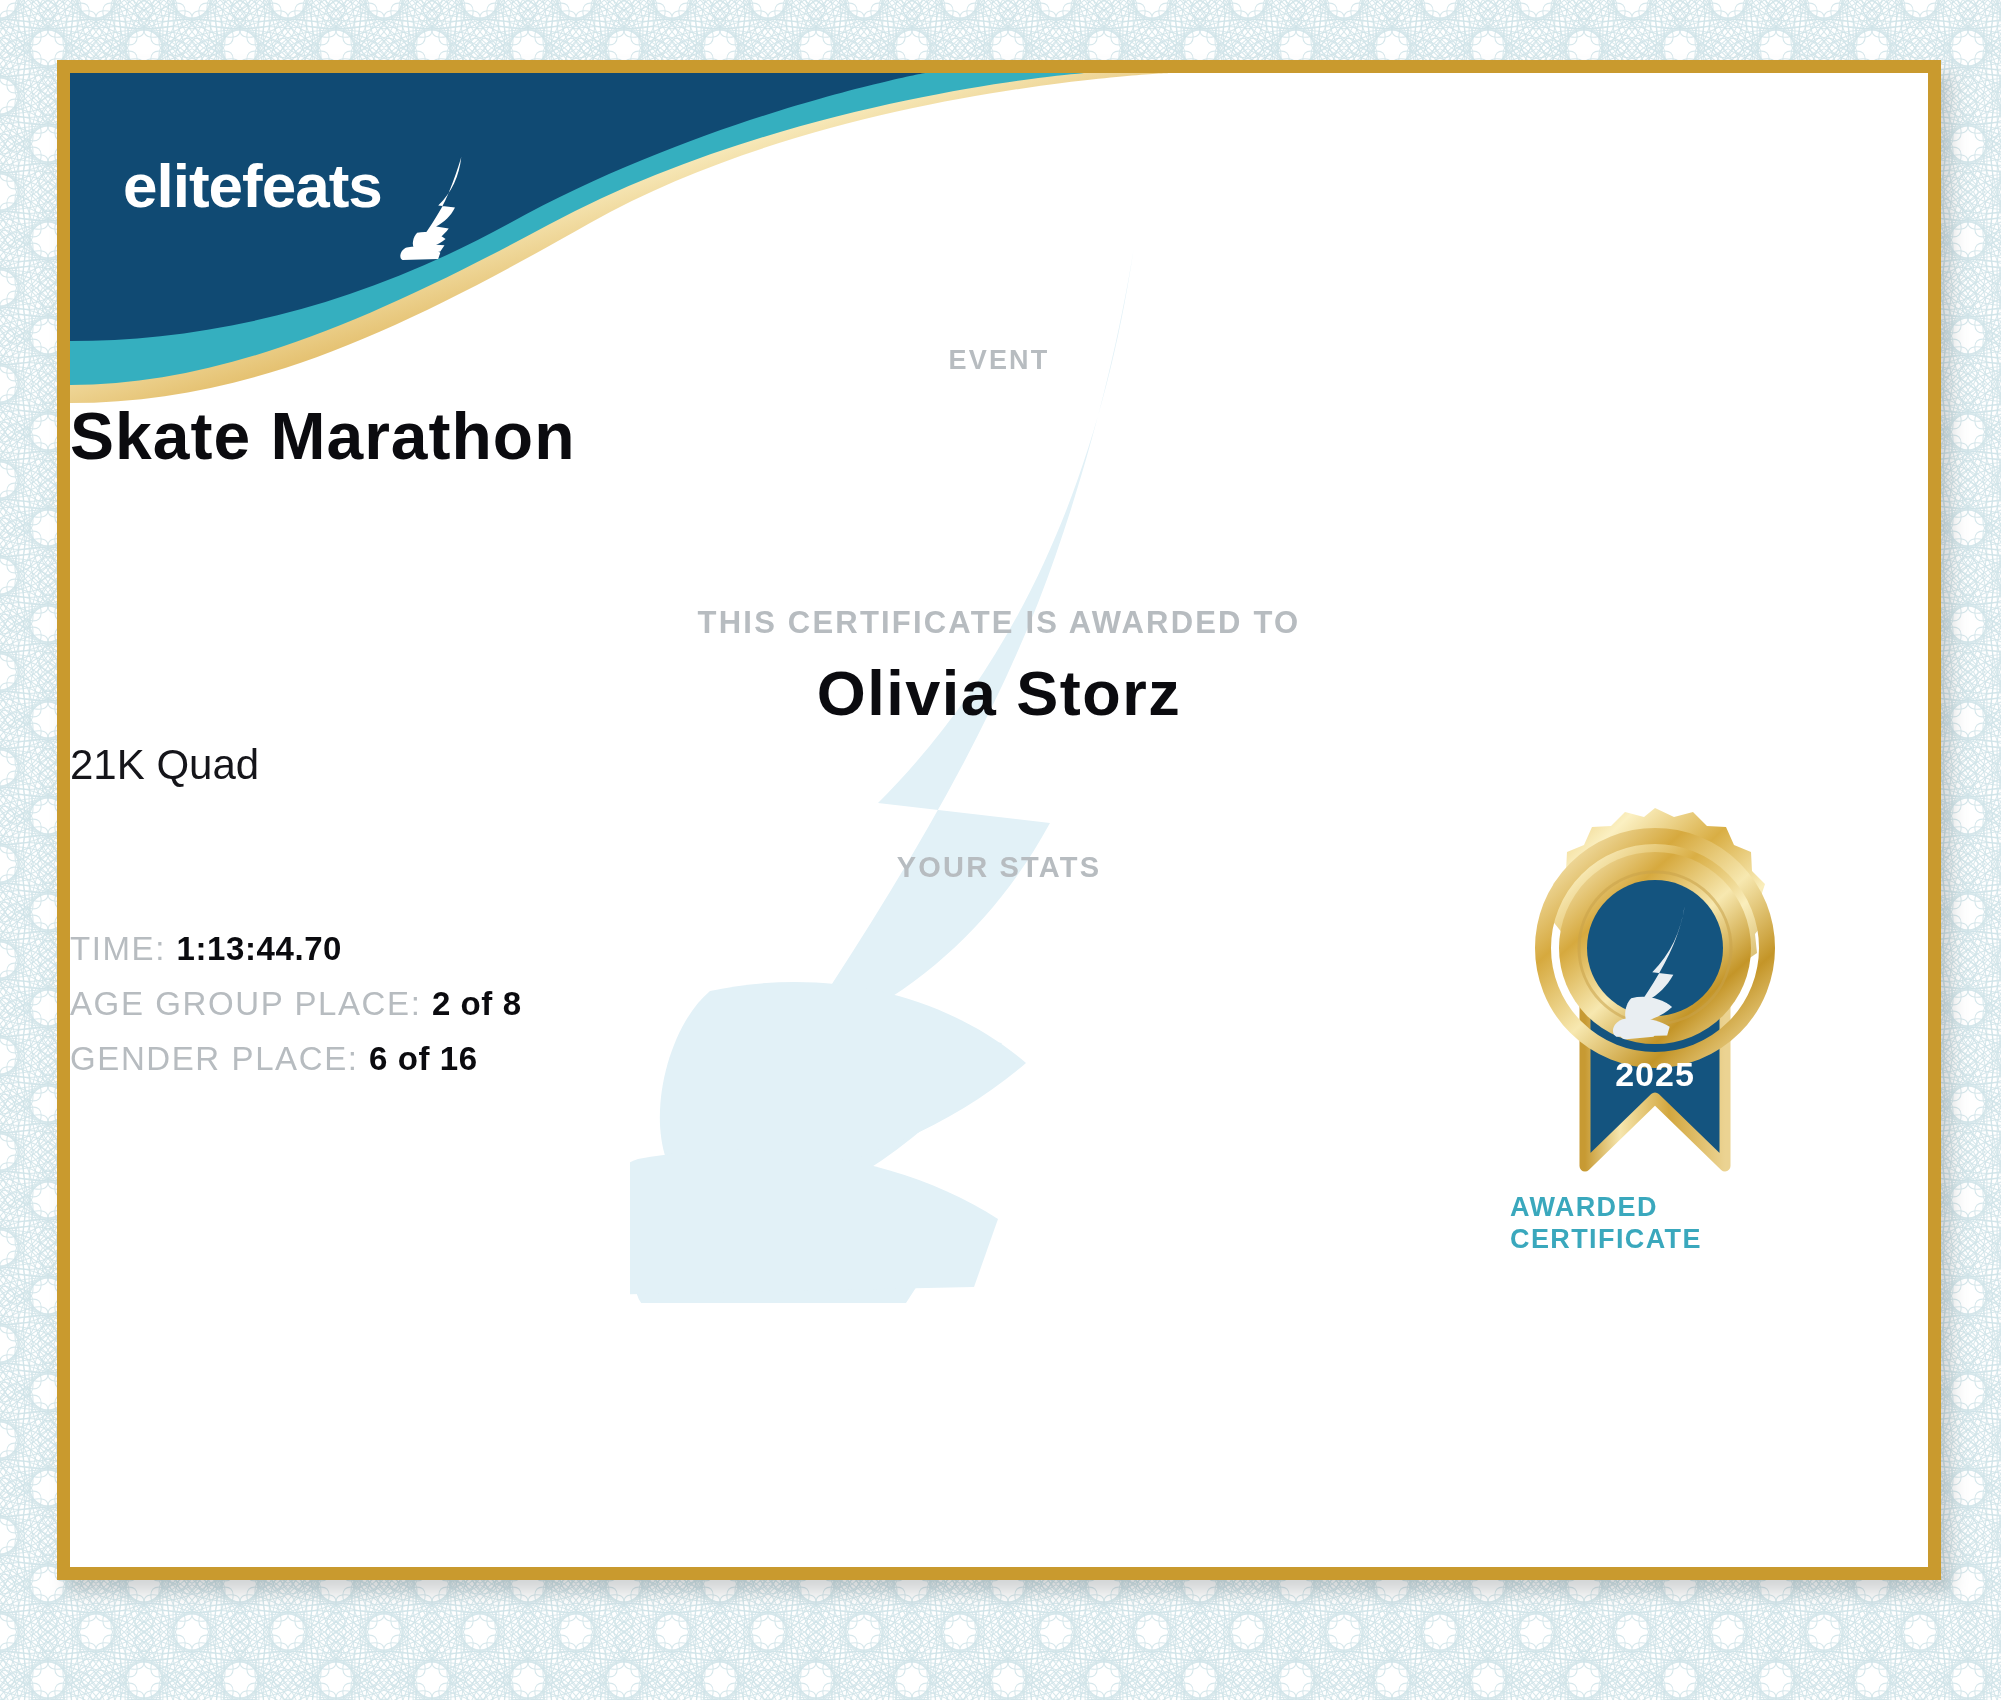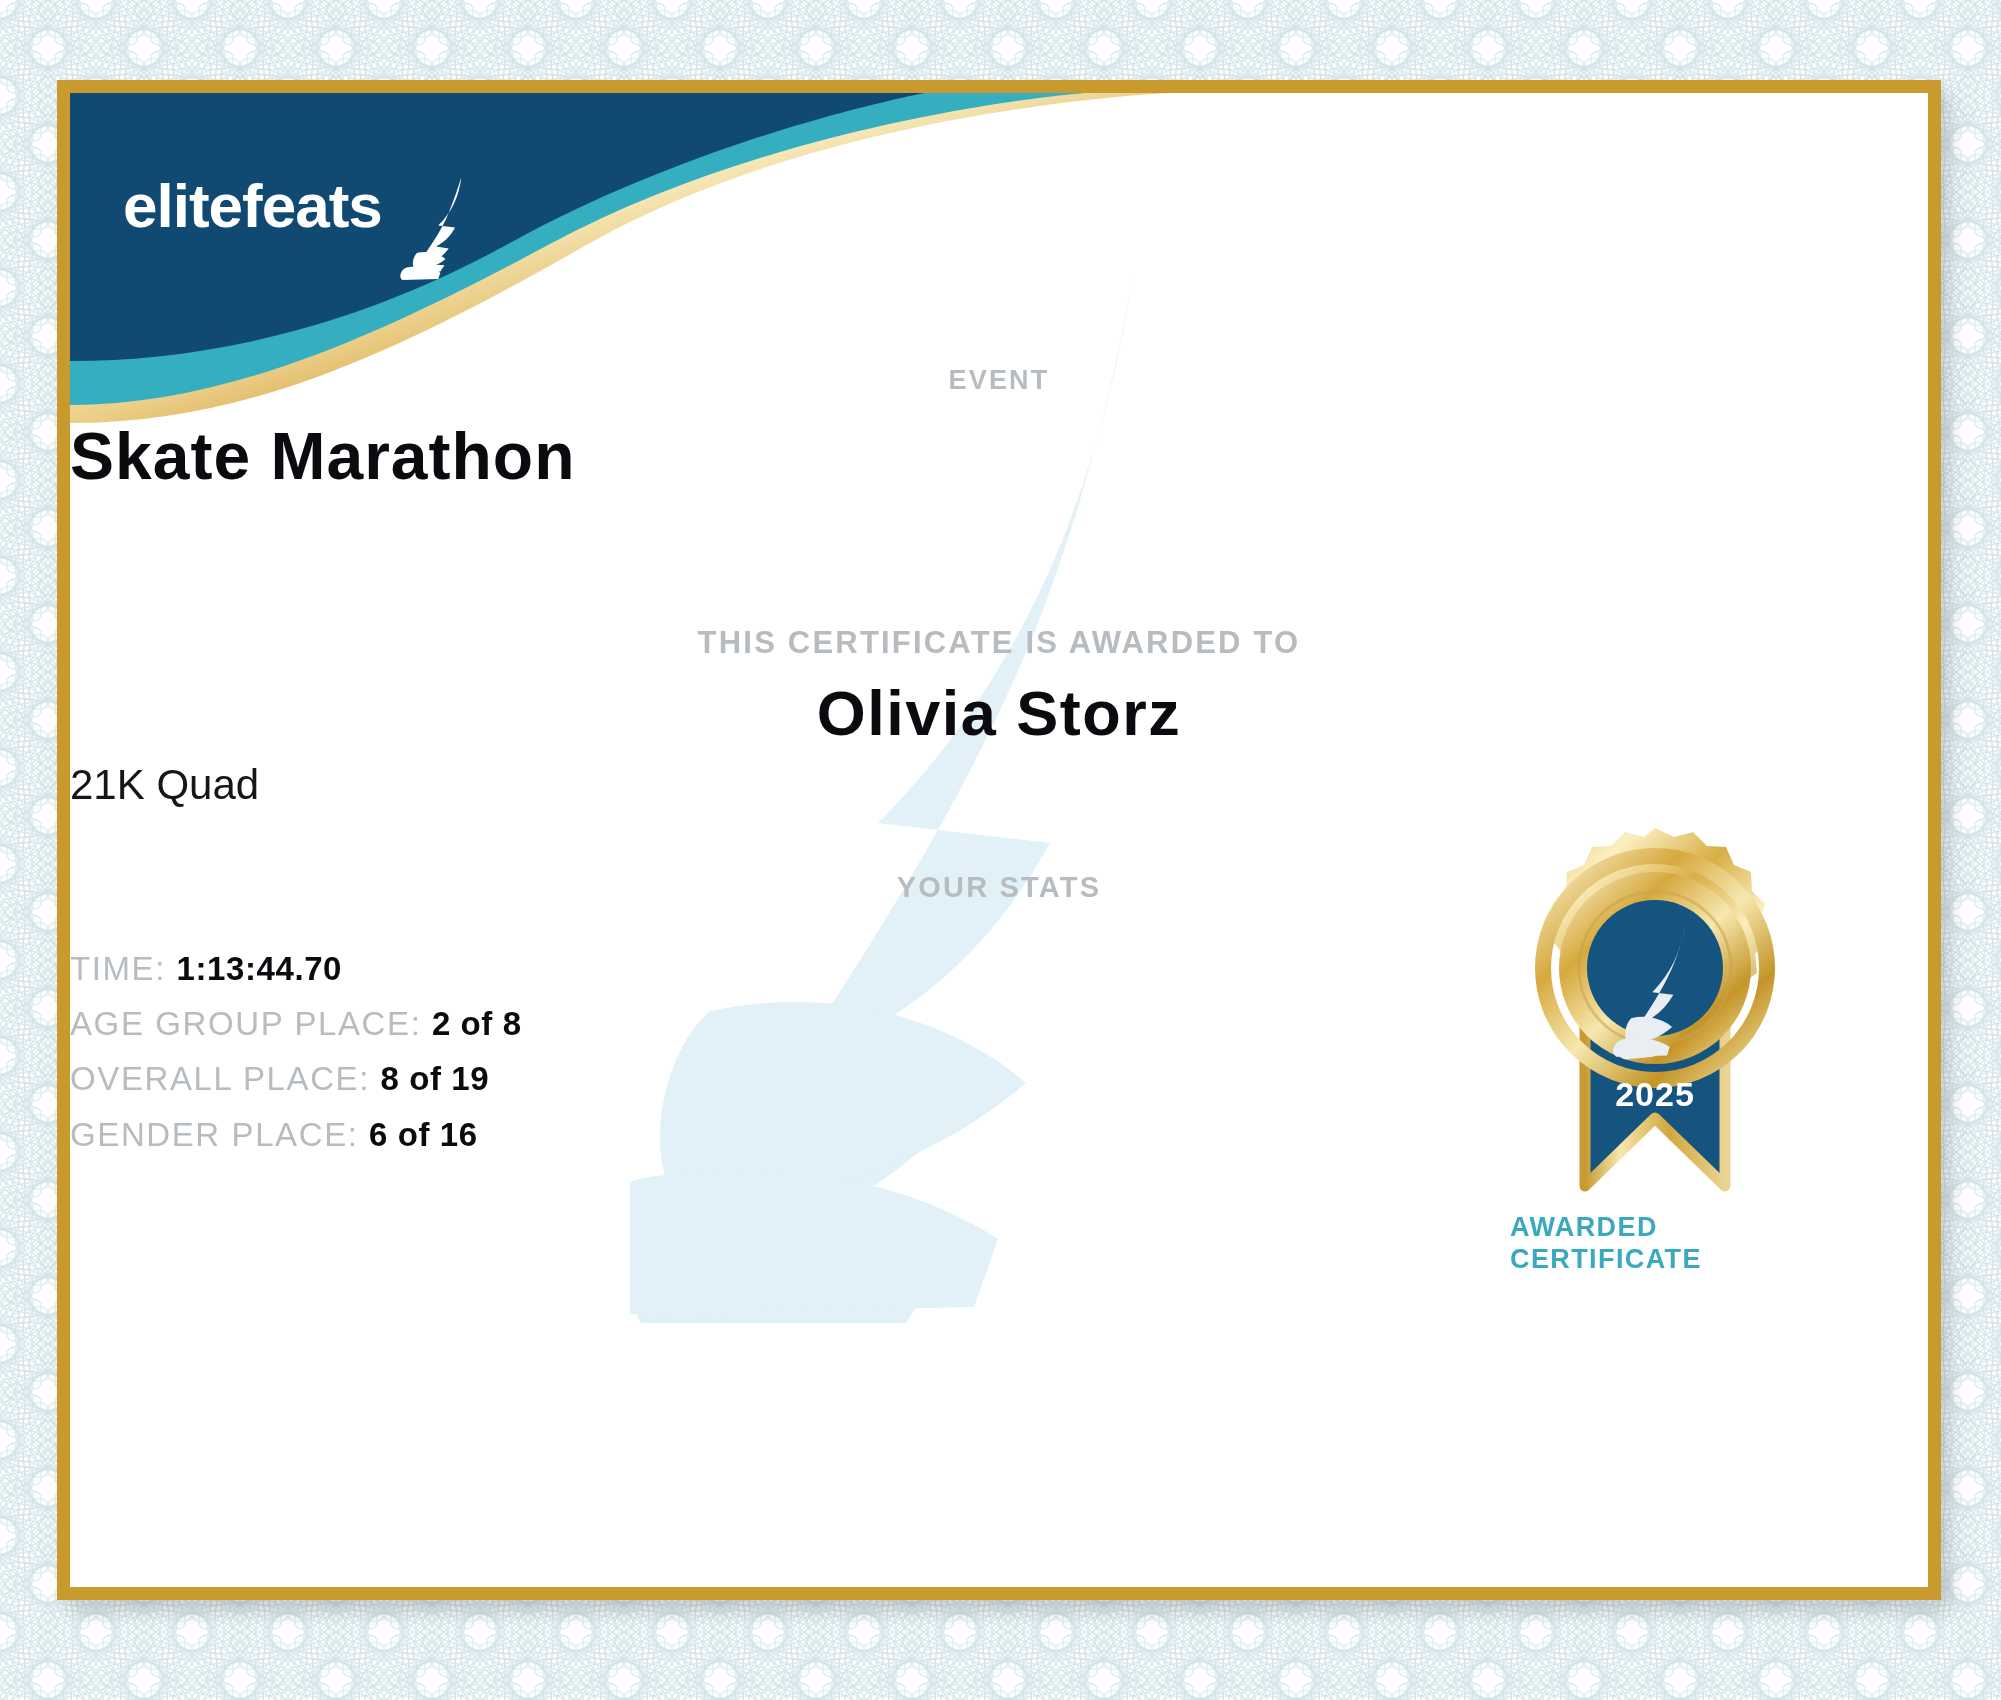--- a/index.html
+++ b/index.html
@@ -35,21 +35,20 @@
     left: 57px;
     top: 60px;
     width: 1884px;
     height: 1520px;
     border: 13px solid #c99a2e;
     background: #ffffff;
     box-sizing: border-box;
     z-index: 3;
     box-shadow: 10px 12px 16px rgba(90, 100, 105, .28);
     overflow: hidden;
-    margin-top: 20px;
   }
   .cert-inner {
     position: absolute;
     inset: 0;
     background: #ffffff;
     overflow: hidden;
   }
 
   
   .header-art {
@@ -293,24 +292,20 @@
         <div class="stats-list">
           <div class="stat-row">
             <span class="stat-key">TIME:</span>
             <span class="stat-val">1:13:44.70</span>
           </div>
           <div class="stat-row">
             <span class="stat-key">AGE GROUP PLACE:</span>
             <span class="stat-val">2 of 8</span>
           </div>
           <div class="stat-row">
-            <span class="stat-key">OVERALL PLACE:</span>
-            <span class="stat-val">8 of 19</span>
-          </div>
-          <div class="stat-row">
             <span class="stat-key">GENDER PLACE:</span>
             <span class="stat-val">6 of 16</span>
           </div>
         </div>
 
         <div class="badge">
           <svg class="badge-art" viewBox="0 0 260 400" aria-hidden="true">
             <defs>
               <linearGradient id="goldRad" x1="0" y1="0" x2="1" y2="1">
                 <stop offset="0%" stop-color="#E6C165"></stop>

